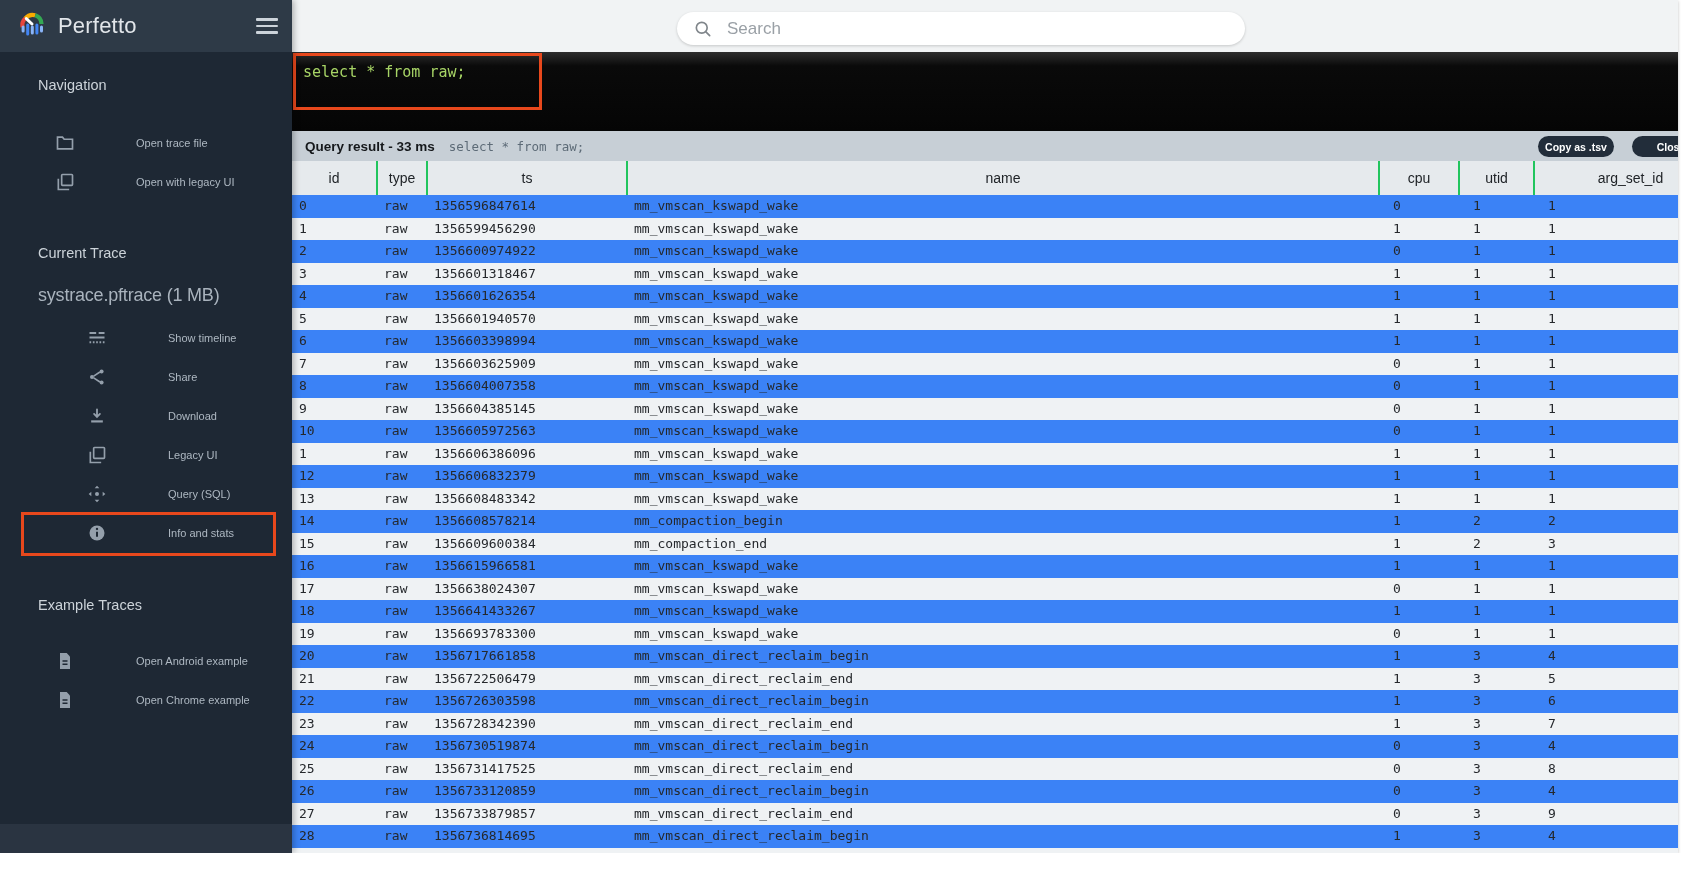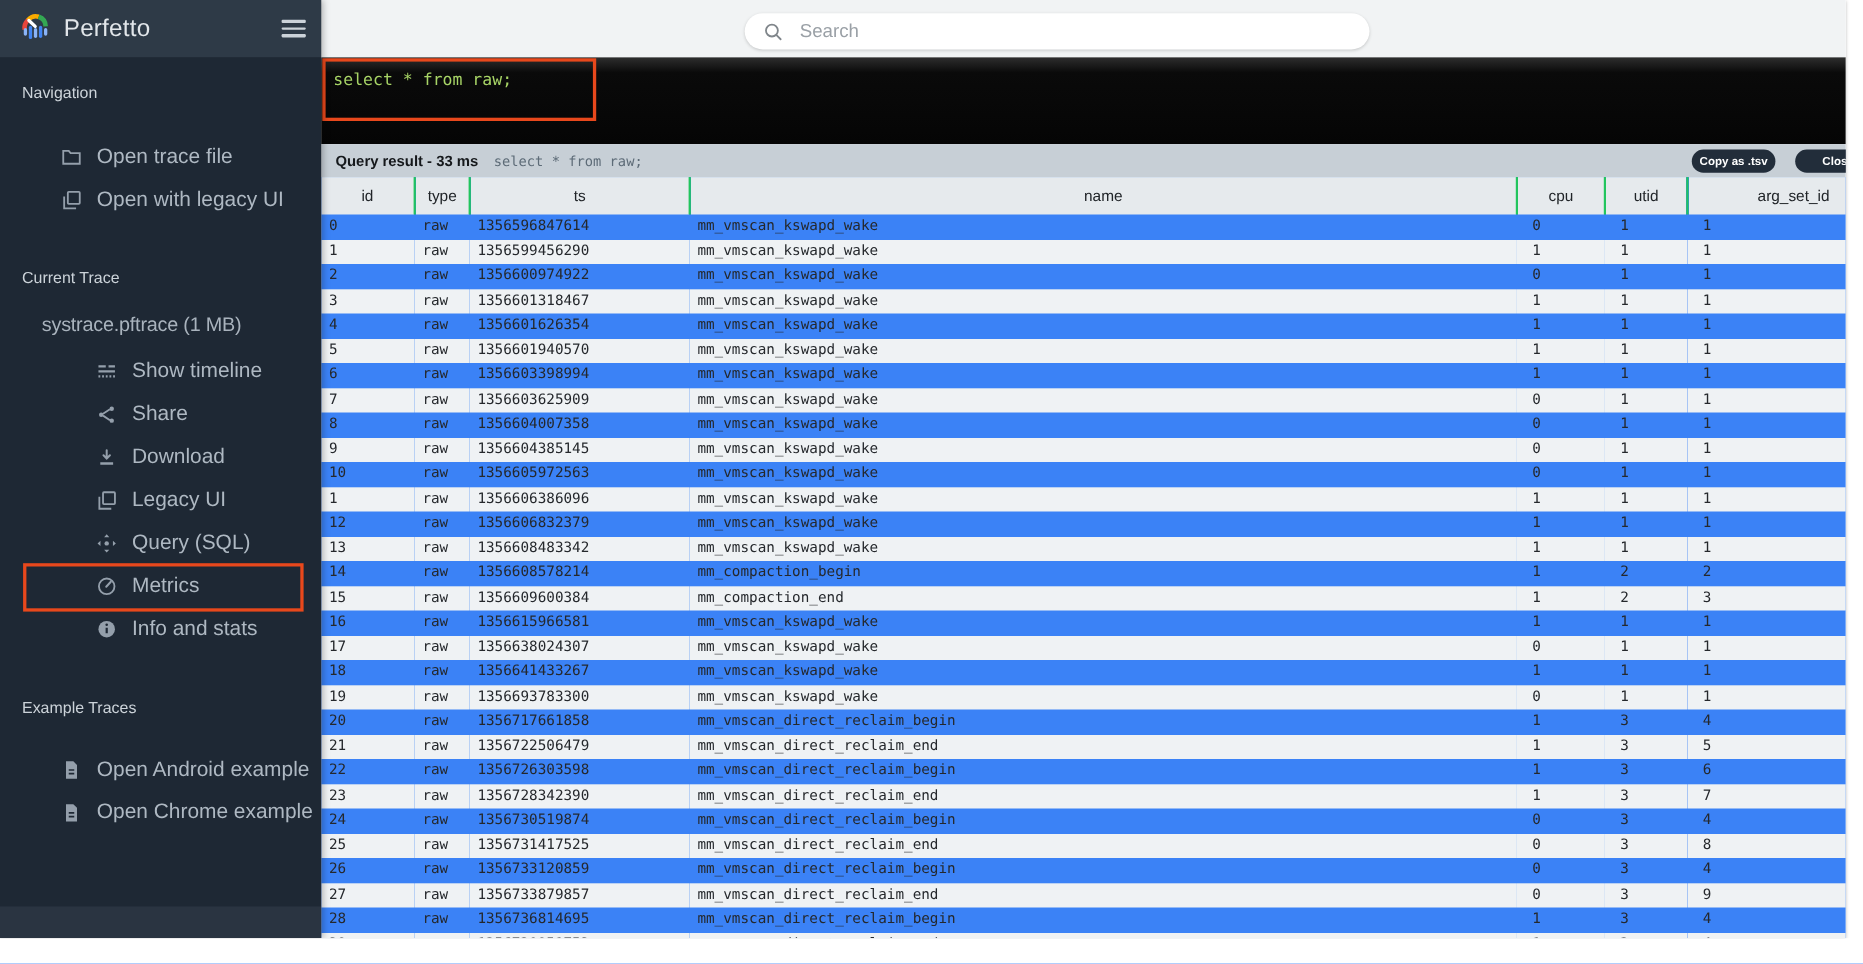--- a/index.html
+++ b/index.html
@@ -5,23 +5,23 @@
   html,body{margin:0;padding:0;background:#fff;font-family:"Liberation Sans",sans-serif;}
   #app{position:relative;width:1678px;height:853px;overflow:hidden;background:#fff;box-shadow:0 1px 3px rgba(0,0,0,.25);}
 
   
   #sidebar{position:absolute;left:0;top:0;width:292px;height:853px;background:#1e2834;z-index:4;box-shadow:2px 0 6px rgba(0,0,0,.28);overflow:hidden;}
   #sidebar-header{height:52px;background:#2e3a47;display:flex;align-items:center;padding:0 12px 0 16px;box-sizing:border-box;}
   #logo{width:32px;height:32px;flex:0 0 auto;}
   #app-title{color:#e2e6ea;font-size:22px;margin-left:10px;flex:1;letter-spacing:.2px;}
   .burger{display:block;cursor:pointer;padding:4px 2px;}
   .burger span{display:block;width:22px;height:2.6px;background:#ccd3da;margin:4px 0;border-radius:1px;}
-  .sb-sec-title{color:#ccd3d9;font-size:14.5px;height:20px;line-height:20px;padding-left:20px;}
+  .sb-sec-title{color:#ccd3d9;font-size:14.5px;height:20px;line-height:20px;padding-left:38px;}
   .sb-sub{color:#a9b3bd;font-size:18px;height:18px;line-height:18px;padding-left:38px;letter-spacing:-.2px;}
-  .sb-item{display:flex;align-items:center;height:39px;padding-left:55px;color:#aeb8c2;font-size:19px;cursor:pointer;}
+  .sb-item{display:flex;align-items:center;height:39px;padding-left:55px;color:#aeb8c2;font-size:11px;cursor:pointer;gap:48px;}
   .sb-item .ic{width:20px;height:20px;color:#949fab;flex:0 0 auto;display:flex;}
   .sb-item .ic svg{width:20px;height:20px;}
   .sb-item .lbl{margin-left:13px;white-space:nowrap;}
   .sec0 .sb-sec-title{margin-top:23px;} .sec0 .sb-items{margin-top:28px;}
   .sec1 .sb-sec-title{margin-top:42px;} .sec1 .sb-sub{margin-top:23px;} .sec1 .sb-items{margin-top:14px;padding-left:32px;}
   .sec2 .sb-sec-title{margin-top:43px;} .sec2 .sb-items{margin-top:26px;}
   #sb-footer{position:absolute;left:0;bottom:0;width:100%;height:29px;background:#2a3441;}
   #query-highlight{position:absolute;left:21px;top:512px;width:255px;height:44px;border:3px solid #e8481c;box-sizing:border-box;pointer-events:none;z-index:6;}
 
   
@@ -146,29 +146,20 @@
               <span class="ic">
                 <svg viewBox="0 0 24 24" fill="currentColor">
                   <circle cx="12" cy="12" r="2.4"></circle>
                   <path d="M12 2l2.8 3.2h-5.6zM12 22l2.8-3.2h-5.6zM2 12l3.2-2.8v5.6zM22 12l-3.2-2.8v5.6z"></path>
                 </svg>
               </span>
               <span class="lbl">Query (SQL)</span>
             </div>
             <div class="sb-item">
               <span class="ic">
-                <svg viewBox="0 0 24 24" fill="none" stroke="currentColor" stroke-width="2">
-                  <circle cx="12" cy="12" r="8.5"></circle>
-                  <path d="M11.5 12.5l5-5.5" stroke-width="2.2" stroke-linecap="round"></path>
-                </svg>
-              </span>
-              <span class="lbl">Metrics</span>
-            </div>
-            <div class="sb-item">
-              <span class="ic">
                 <svg viewBox="0 0 24 24">
                   <circle cx="12" cy="12" r="9" fill="currentColor"></circle>
                   <path d="M12 10.5v6" stroke="#1e2834" stroke-width="2.4"></path>
                   <circle cx="12" cy="7.2" r="1.4" fill="#1e2834"></circle>
                 </svg>
               </span>
               <span class="lbl">Info and stats</span>
             </div>
           </div>
         </div>

